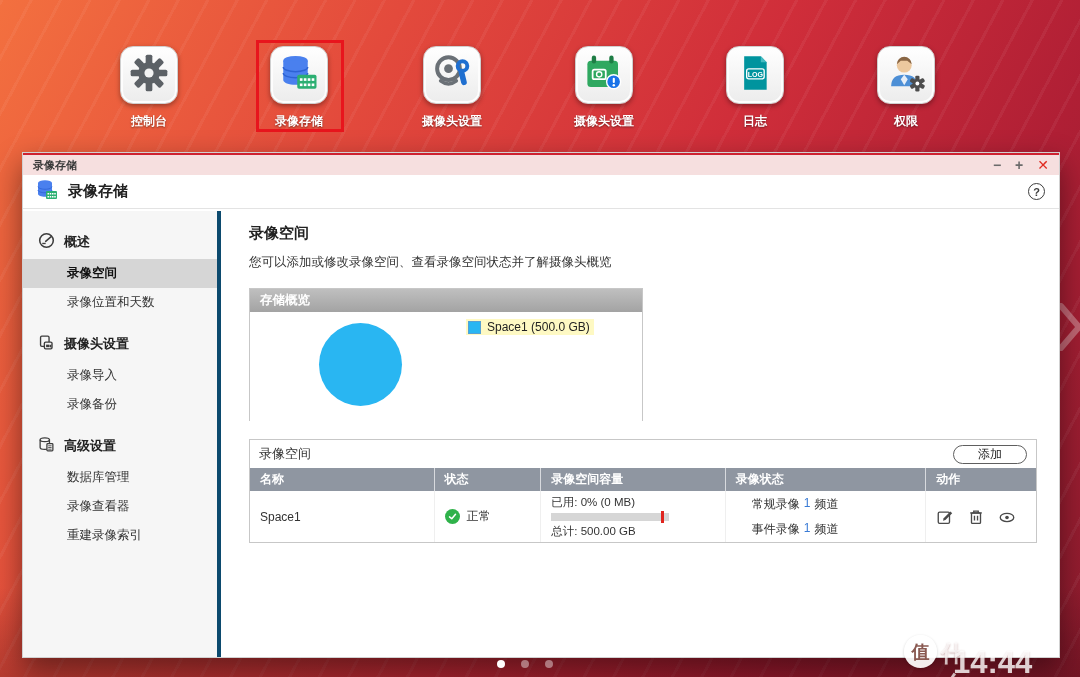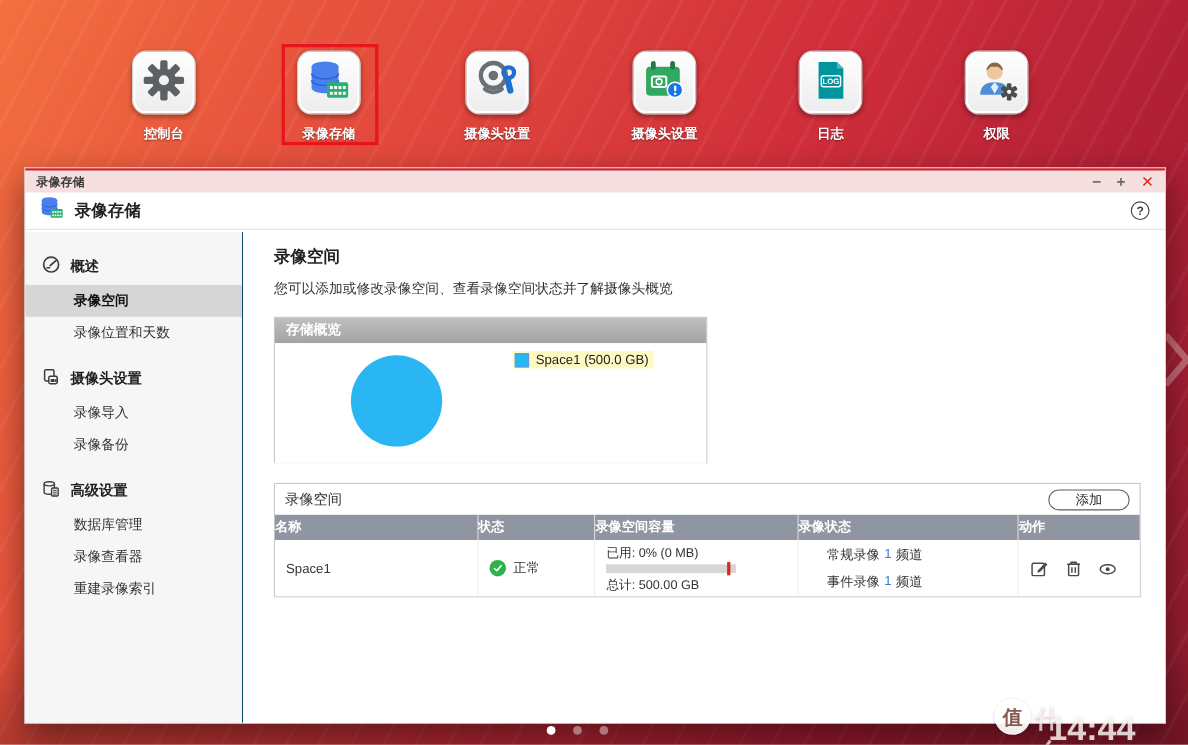--- a/index.html
+++ b/index.html
@@ -34,21 +34,21 @@
   .titlebar-controls { margin-left:auto; display:flex; gap:14px; align-items:center; }
   .tb-btn { font-size:14px; font-weight:bold; color:#6b6b6b; line-height:1; cursor:default; }
   .tb-close { color:#e02a20; }
   .win-header { height:34px; border-bottom:1px solid #e3e3e3; display:flex; align-items:center; padding:0 14px 0 12px; gap:9px; }
   .win-header-title { font-size:15px; font-weight:bold; color:#222; }
   .help-btn { margin-left:auto; width:17px; height:17px; border:1.6px solid #3d3d3d; border-radius:50%;
     display:flex; align-items:center; justify-content:center; font-size:11px; font-weight:bold; color:#3d3d3d; }
   .win-body { position:absolute; top:58px; bottom:0; left:0; right:0; display:flex; }
 
   
-  .sidebar { width:198px; background:#f6f6f6; border-right:1px solid #0c4a6e; padding-top:14px; }
+  .sidebar { width:198px; background:#f6f6f6; border-right:4px solid #0c4a6e; padding-top:14px; }
   .side-section { margin-bottom:10px; }
   .side-header { display:flex; align-items:center; gap:9px; padding:7px 0 7px 15px; font-size:13px; font-weight:bold; color:#222; }
   .side-item { padding:6px 0 6px 44px; font-size:12.5px; color:#333; cursor:default; }
   .side-item.selected { background:#d6d6d6; font-weight:bold; color:#111; }
 
   
   .main { flex:1; position:relative; background:#fff; padding:13px 0 0 28px; }
   .main-title { font-size:15px; font-weight:bold; color:#222; }
   .main-desc { margin-top:11px; font-size:12.5px; color:#333; }
 
@@ -61,21 +61,21 @@
   .legend-swatch { width:13px; height:13px; background:#29b6f2; border:1px solid #57a0d4; }
   .legend-label { font-size:12px; color:#222; }
 
   
   .table-block { margin-top:18px; width:788px; border:1px solid #c7c7c7; }
   .table-topbar { height:28px; display:flex; align-items:center; padding:0 9px; }
   .table-topbar-title { font-size:13px; color:#333; }
   .add-btn { margin-left:auto; width:74px; height:19px; border:1px solid #5f5f5f; border-radius:10px; background:#fff;
     font-size:12px; color:#222; display:flex; align-items:center; justify-content:center; cursor:default; }
   .thead { display:flex; height:23px; background:#8f96a1; color:#fff; font-size:12px; font-weight:bold; }
-  .th { display:flex; align-items:center; padding-left:0; border-right:1px solid rgba(255,255,255,0.65); }
+  .th { display:flex; align-items:center; padding-left:10px; border-right:1px solid rgba(255,255,255,0.65); }
   .th:last-child { border-right:none; }
   .trow { display:flex; height:51px; font-size:12px; color:#333; background:#fff; }
   .td { display:flex; align-items:center; padding-left:10px; border-right:1px solid #efefef; }
   .td:last-child { border-right:none; }
   .c-name { width:185px; } .c-status { width:107px; } .c-cap { width:185px; } .c-rec { width:201px; } .c-act { width:110px; }
   .status-wrap { display:flex; align-items:center; gap:7px; }
   .check { width:15px; height:15px; border-radius:50%; background:#2fb24a; display:flex; align-items:center; justify-content:center; }
   .cap-cell { display:flex; flex-direction:column; gap:3px; font-size:11.5px; }
   .bar { position:relative; width:118px; height:8px; background:#d6d6d6; }
   .bar-marker { position:absolute; top:-2px; left:93%; width:3px; height:12px; background:#e0251f; }

